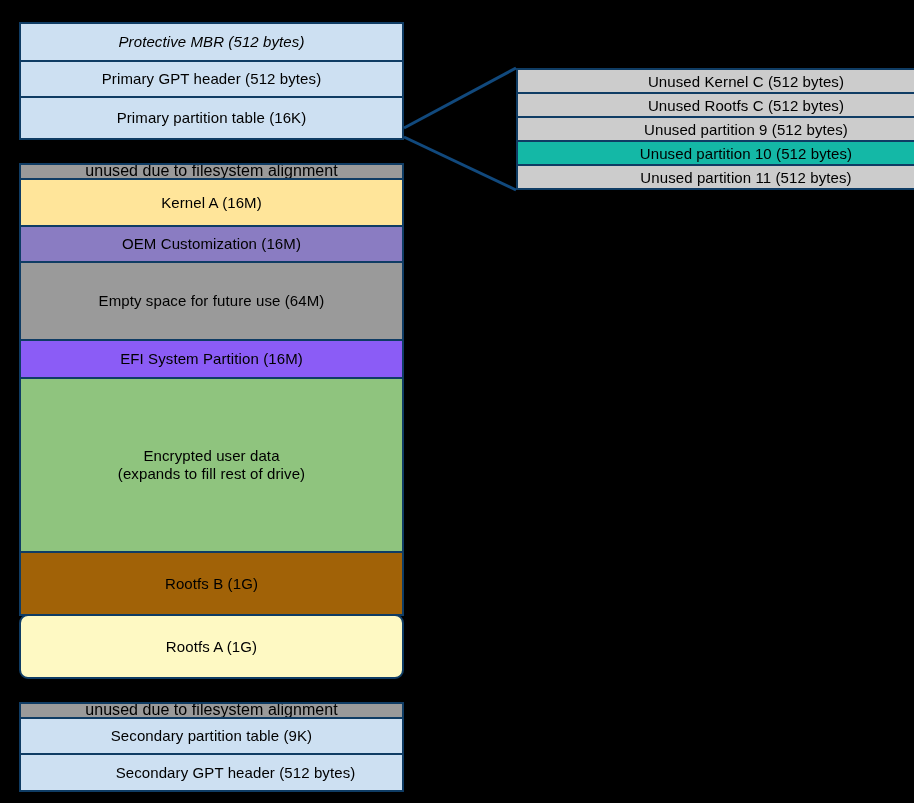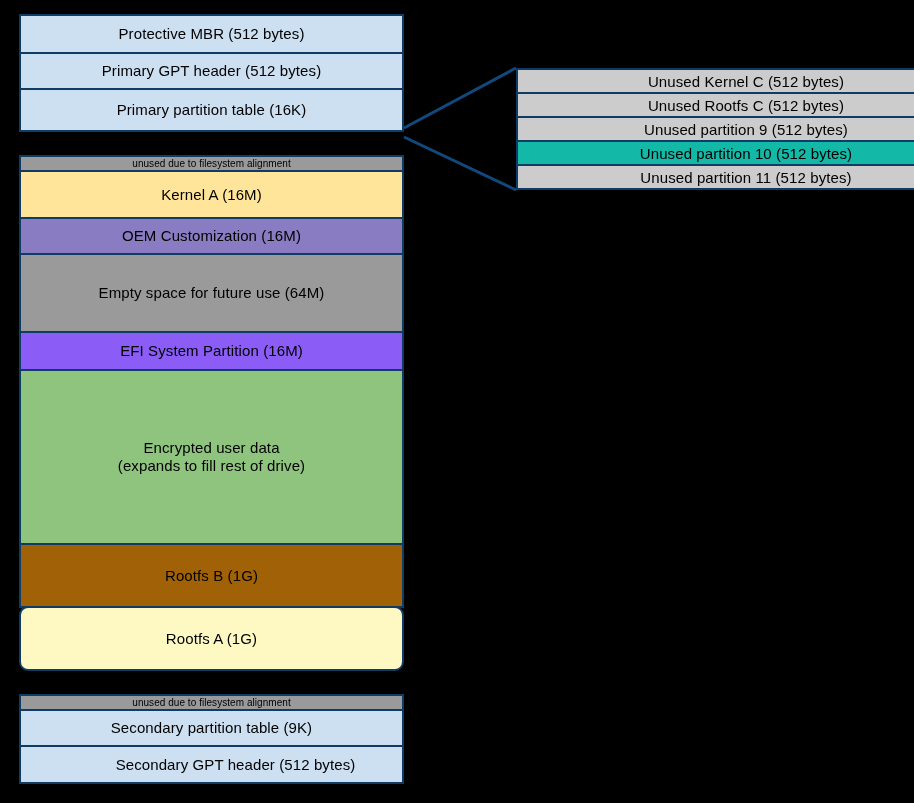--- a/index.html
+++ b/index.html
@@ -44,25 +44,25 @@
     align-items: center;
     justify-content: center;
     text-align: center;
     color: #000000;
     font-size: 15px;
     line-height: 1.18;
     letter-spacing: 0.1px;
     white-space: pre-line;
     overflow: hidden;
   }
-  .part-block:first-child { margin-top: 4px; }
+  .part-block:first-child { margin-top: 12px; font-style: italic; }
 
   
   .part-block.align-strip {
-    font-size: 10px;
+    font-size: 16px;
     letter-spacing: 0.05px;
     border-top-width: 2px;
     border-bottom-width: 2px;
     margin-top: 23px;
   }
 
   
   .callout-box {
     position: absolute;
     left: 516px;

